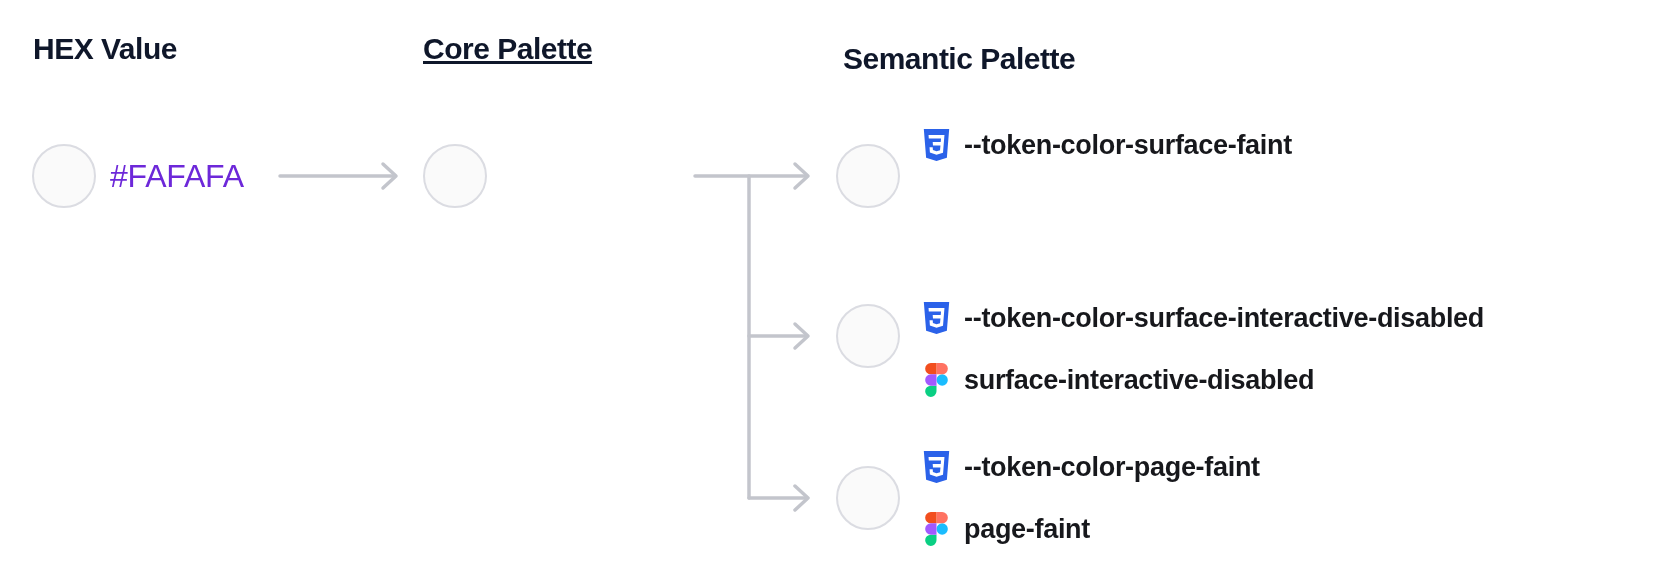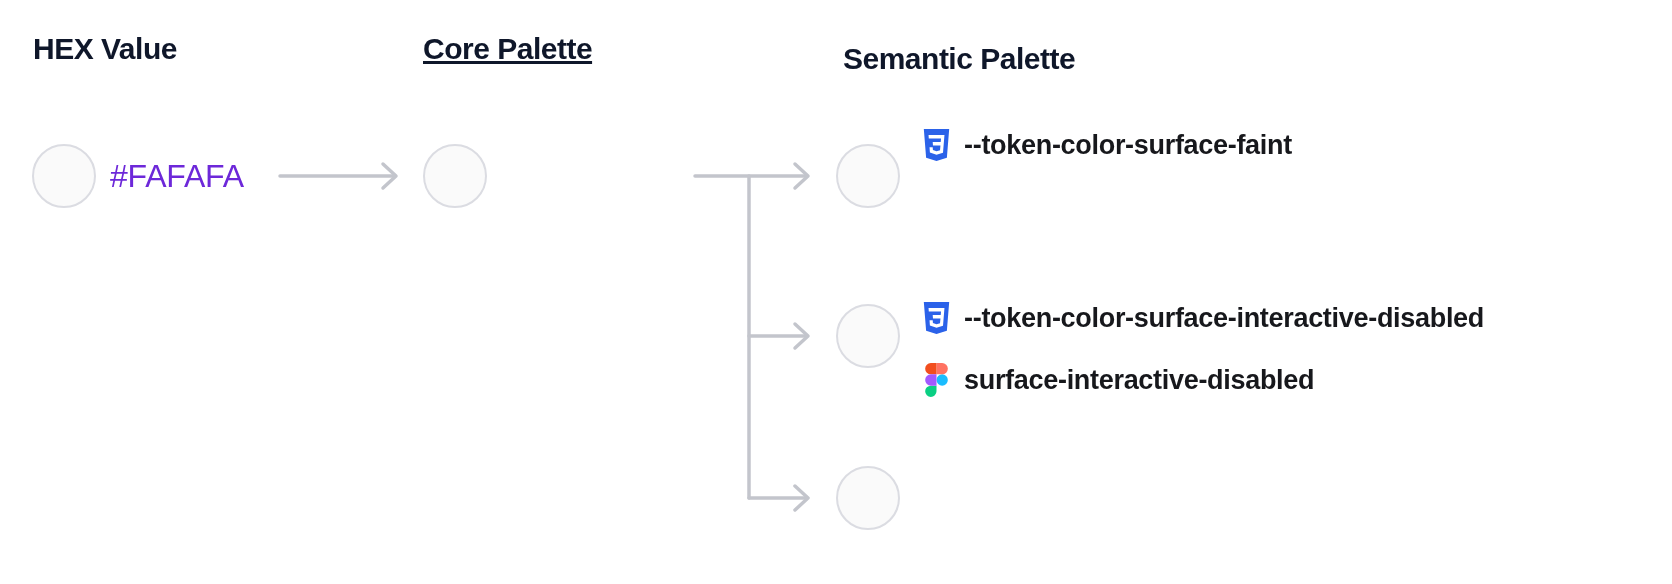--- a/index.html
+++ b/index.html
@@ -156,14 +156,36 @@
             <path fill="#0ACF83" d="M0 47.5A9.5 9.5 0 0 1 9.5 38H19v9.5a9.5 9.5 0 1 1-19 0z"></path>
             <path fill="#FF7262" d="M19 0v19h9.5a9.5 9.5 0 1 0 0-19H19z"></path>
             <path fill="#F24E1E" d="M0 9.5A9.5 9.5 0 0 0 9.5 19H19V0H9.5A9.5 9.5 0 0 0 0 9.5z"></path>
             <path fill="#A259FF" d="M0 28.5A9.5 9.5 0 0 0 9.5 38H19V19H9.5A9.5 9.5 0 0 0 0 28.5z"></path>
           </svg>
       </span>
       <span class="token-text">surface-interactive-disabled</span>
     </div>
   </div>
 
+  <div class="entry entry-3">
+    <div class="token-row">
+      <span class="icon-box">
+        <svg width="29" height="32" viewBox="0 0 24 24" preserveAspectRatio="none">
+            <path fill="#2B62E9" d="M1.5 0h21l-1.91 21.563L11.977 24l-8.565-2.438L1.5 0zm17.09 4.413L5.41 4.41l.213 2.622 10.125.002-.255 2.716h-6.64l.24 2.573h6.182l-.366 3.523-2.91.804-2.956-.81-.188-2.11h-2.61l.29 3.855L12 19.288l5.373-1.53L18.59 4.414z"></path>
+          </svg>
+      </span>
+      <span class="token-text">--token-color-page-faint</span>
+    </div>
+    <div class="token-row">
+      <span class="icon-box">
+        <svg width="23" height="34" viewBox="0 0 38 57">
+            <path fill="#1ABCFE" d="M19 28.5a9.5 9.5 0 1 1 19 0 9.5 9.5 0 0 1-19 0z"></path>
+            <path fill="#0ACF83" d="M0 47.5A9.5 9.5 0 0 1 9.5 38H19v9.5a9.5 9.5 0 1 1-19 0z"></path>
+            <path fill="#FF7262" d="M19 0v19h9.5a9.5 9.5 0 1 0 0-19H19z"></path>
+            <path fill="#F24E1E" d="M0 9.5A9.5 9.5 0 0 0 9.5 19H19V0H9.5A9.5 9.5 0 0 0 0 9.5z"></path>
+            <path fill="#A259FF" d="M0 28.5A9.5 9.5 0 0 0 9.5 38H19V19H9.5A9.5 9.5 0 0 0 0 28.5z"></path>
+          </svg>
+      </span>
+      <span class="token-text">page-faint</span>
+    </div>
+  </div>
 
 </div>
 
 </body></html>

